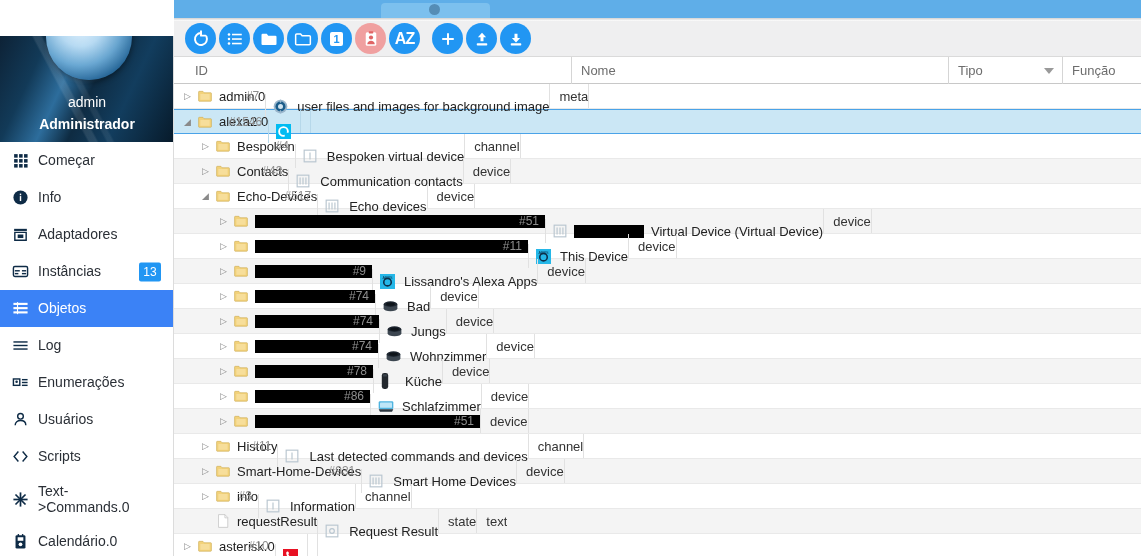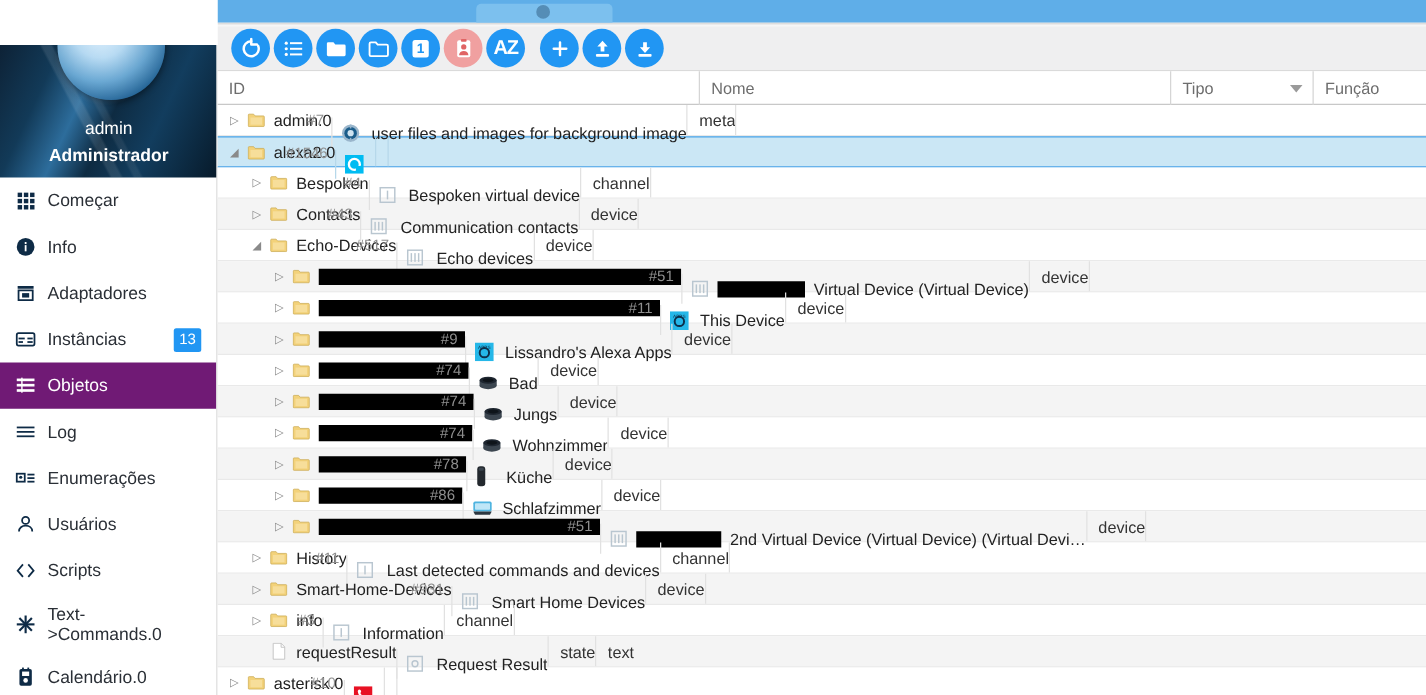--- a/index.html
+++ b/index.html
@@ -64,21 +64,21 @@
   .nav-item {
     height: 37px;
     display: flex; align-items: center;
     padding-left: 12px;
     color: #2a2f36;
     font-size: 14px;
     cursor: pointer;
     position: relative;
   }
   .nav-item.two-line { height: 48px; align-items: center; }
-  .nav-item.selected { background: #701a75; color: #fff; }
+  .nav-item.selected { background: #3b82f6; color: #fff; }
   .nav-ico {
     width: 26px; flex: 0 0 26px;
     display: flex; align-items: center; justify-content: flex-start;
     color: #0e2b46;
   }
   .nav-item.selected .nav-ico { color: #fff; }
   .nav-ico svg { display: block; }
   .nav-label { line-height: 1.15; }
   .badge {
     position: absolute; right: 12px; top: 50%; transform: translateY(-50%);
@@ -130,21 +130,21 @@
     width: 13px; height: 14px; line-height: 14px; text-align: center;
   }
   .tb-az { font-size: 16px; font-weight: bold; letter-spacing: -1px; }
 
   
   .tbl { width: 100%; }
   .thead {
     display: flex; height: 27px; align-items: center;
     background: #fff;
     border-bottom: 1px solid #c8c8c8;
-    color: #6d6d6d; font-size: 13px;
+    color: #6d6d6d; font-size: 13px; padding-left: 12px;
   }
   .thead .cell { padding-left: 9px; position: relative; height: 27px; line-height: 27px; }
   .thead .cell + .cell { border-left: 1px solid #d5d5d5; }
   .col-id { width: 385px; flex: 0 0 385px; }
   .col-name { width: 377px; flex: 0 0 377px; }
   .col-type { width: 114px; flex: 0 0 114px; }
   .col-role { flex: 1 1 auto; }
   .sort-caret {
     position: absolute; right: 8px; top: 11px;
     width: 0; height: 0;
@@ -840,116 +840,104 @@
               <span class="expander ind3">▷</span>
               <span class="folder">
                 <svg width="14" height="12" viewBox="0 0 24 20">
                   <path d="M1 3.2A1.2 1.2 0 0 1 2.2 2h6.2l2 2.4h11.4A1.2 1.2 0 0 1 23 5.6v12.2A1.2 1.2 0 0 1 21.8 19H2.2A1.2 1.2 0 0 1 1 17.8z" fill="#f3d27a" stroke="#c9a84f" stroke-width="1"></path>
                   <path d="M4 6.5h16v10H4z" fill="#fae8b4" opacity=".55"></path>
                 </svg>
               </span>
               <span class="redact" style="width:225px"></span>
               <span class="count">#51</span>
             </div>
+            <div class="c c-type">
+              <span>device</span>
+            </div>
+            <div class="c c-role">
+              <span></span>
+            </div>
+          </div>
+          <div class="row">
+            <div class="c c-id">
+              <span class="expander ind2">▷</span>
+              <span class="folder">
+                <svg width="14" height="12" viewBox="0 0 24 20">
+                  <path d="M1 3.2A1.2 1.2 0 0 1 2.2 2h6.2l2 2.4h11.4A1.2 1.2 0 0 1 23 5.6v12.2A1.2 1.2 0 0 1 21.8 19H2.2A1.2 1.2 0 0 1 1 17.8z" fill="#f3d27a" stroke="#c9a84f" stroke-width="1"></path>
+                  <path d="M4 6.5h16v10H4z" fill="#fae8b4" opacity=".55"></path>
+                </svg>
+              </span>
+              <span class="id-text">History</span>
+              <span class="count">#11</span>
+            </div>
+            <div class="c c-name">
+              <span class="name-ico">
+                <svg width="14" height="14" viewBox="0 0 24 24">
+                  <rect x="2" y="2" width="20" height="20" fill="none" stroke="#b9c6d0" stroke-width="2"></rect>
+                  <rect x="11" y="6" width="2" height="12" fill="#b9c6d0"></rect>
+                </svg>
+              </span>
+              <span class="name-text">Last detected commands and devices</span>
+            </div>
+            <div class="c c-type">
+              <span>channel</span>
+            </div>
+            <div class="c c-role">
+              <span></span>
+            </div>
+          </div>
+          <div class="row odd">
+            <div class="c c-id">
+              <span class="expander ind2">▷</span>
+              <span class="folder">
+                <svg width="14" height="12" viewBox="0 0 24 20">
+                  <path d="M1 3.2A1.2 1.2 0 0 1 2.2 2h6.2l2 2.4h11.4A1.2 1.2 0 0 1 23 5.6v12.2A1.2 1.2 0 0 1 21.8 19H2.2A1.2 1.2 0 0 1 1 17.8z" fill="#f3d27a" stroke="#c9a84f" stroke-width="1"></path>
+                  <path d="M4 6.5h16v10H4z" fill="#fae8b4" opacity=".55"></path>
+                </svg>
+              </span>
+              <span class="id-text">Smart-Home-Devices</span>
+              <span class="count">#931</span>
+            </div>
             <div class="c c-name">
               <span class="name-ico">
                 <svg width="14" height="14" viewBox="0 0 24 24">
                   <rect x="2" y="2" width="20" height="20" fill="none" stroke="#b9c6d0" stroke-width="2"></rect>
                   <rect x="6" y="6" width="2" height="12" fill="#b9c6d0"></rect>
                   <rect x="11" y="6" width="2" height="12" fill="#b9c6d0"></rect>
                   <rect x="16" y="6" width="2" height="12" fill="#b9c6d0"></rect>
                 </svg>
               </span>
-              <span class="redact-inline" style="width:68px"></span>
-              <span class="name-text">2nd Virtual Device (Virtual Device) (Virtual Devi…</span>
+              <span class="name-text">Smart Home Devices</span>
             </div>
             <div class="c c-type">
               <span>device</span>
             </div>
             <div class="c c-role">
               <span></span>
             </div>
           </div>
           <div class="row">
             <div class="c c-id">
               <span class="expander ind2">▷</span>
               <span class="folder">
                 <svg width="14" height="12" viewBox="0 0 24 20">
                   <path d="M1 3.2A1.2 1.2 0 0 1 2.2 2h6.2l2 2.4h11.4A1.2 1.2 0 0 1 23 5.6v12.2A1.2 1.2 0 0 1 21.8 19H2.2A1.2 1.2 0 0 1 1 17.8z" fill="#f3d27a" stroke="#c9a84f" stroke-width="1"></path>
                   <path d="M4 6.5h16v10H4z" fill="#fae8b4" opacity=".55"></path>
                 </svg>
               </span>
-              <span class="id-text">History</span>
-              <span class="count">#11</span>
+              <span class="id-text">info</span>
+              <span class="count">#3</span>
             </div>
             <div class="c c-name">
               <span class="name-ico">
                 <svg width="14" height="14" viewBox="0 0 24 24">
                   <rect x="2" y="2" width="20" height="20" fill="none" stroke="#b9c6d0" stroke-width="2"></rect>
                   <rect x="11" y="6" width="2" height="12" fill="#b9c6d0"></rect>
                 </svg>
               </span>
-              <span class="name-text">Last detected commands and devices</span>
-            </div>
-            <div class="c c-type">
-              <span>channel</span>
-            </div>
-            <div class="c c-role">
-              <span></span>
-            </div>
-          </div>
-          <div class="row odd">
-            <div class="c c-id">
-              <span class="expander ind2">▷</span>
-              <span class="folder">
-                <svg width="14" height="12" viewBox="0 0 24 20">
-                  <path d="M1 3.2A1.2 1.2 0 0 1 2.2 2h6.2l2 2.4h11.4A1.2 1.2 0 0 1 23 5.6v12.2A1.2 1.2 0 0 1 21.8 19H2.2A1.2 1.2 0 0 1 1 17.8z" fill="#f3d27a" stroke="#c9a84f" stroke-width="1"></path>
-                  <path d="M4 6.5h16v10H4z" fill="#fae8b4" opacity=".55"></path>
-                </svg>
-              </span>
-              <span class="id-text">Smart-Home-Devices</span>
-              <span class="count">#931</span>
-            </div>
-            <div class="c c-name">
-              <span class="name-ico">
-                <svg width="14" height="14" viewBox="0 0 24 24">
-                  <rect x="2" y="2" width="20" height="20" fill="none" stroke="#b9c6d0" stroke-width="2"></rect>
-                  <rect x="6" y="6" width="2" height="12" fill="#b9c6d0"></rect>
-                  <rect x="11" y="6" width="2" height="12" fill="#b9c6d0"></rect>
-                  <rect x="16" y="6" width="2" height="12" fill="#b9c6d0"></rect>
-                </svg>
-              </span>
-              <span class="name-text">Smart Home Devices</span>
-            </div>
-            <div class="c c-type">
-              <span>device</span>
-            </div>
-            <div class="c c-role">
-              <span></span>
-            </div>
-          </div>
-          <div class="row">
-            <div class="c c-id">
-              <span class="expander ind2">▷</span>
-              <span class="folder">
-                <svg width="14" height="12" viewBox="0 0 24 20">
-                  <path d="M1 3.2A1.2 1.2 0 0 1 2.2 2h6.2l2 2.4h11.4A1.2 1.2 0 0 1 23 5.6v12.2A1.2 1.2 0 0 1 21.8 19H2.2A1.2 1.2 0 0 1 1 17.8z" fill="#f3d27a" stroke="#c9a84f" stroke-width="1"></path>
-                  <path d="M4 6.5h16v10H4z" fill="#fae8b4" opacity=".55"></path>
-                </svg>
-              </span>
-              <span class="id-text">info</span>
-              <span class="count">#3</span>
-            </div>
-            <div class="c c-name">
-              <span class="name-ico">
-                <svg width="14" height="14" viewBox="0 0 24 24">
-                  <rect x="2" y="2" width="20" height="20" fill="none" stroke="#b9c6d0" stroke-width="2"></rect>
-                  <rect x="11" y="6" width="2" height="12" fill="#b9c6d0"></rect>
-                </svg>
-              </span>
               <span class="name-text">Information</span>
             </div>
             <div class="c c-type">
               <span>channel</span>
             </div>
             <div class="c c-role">
               <span></span>
             </div>
           </div>
           <div class="row odd">

